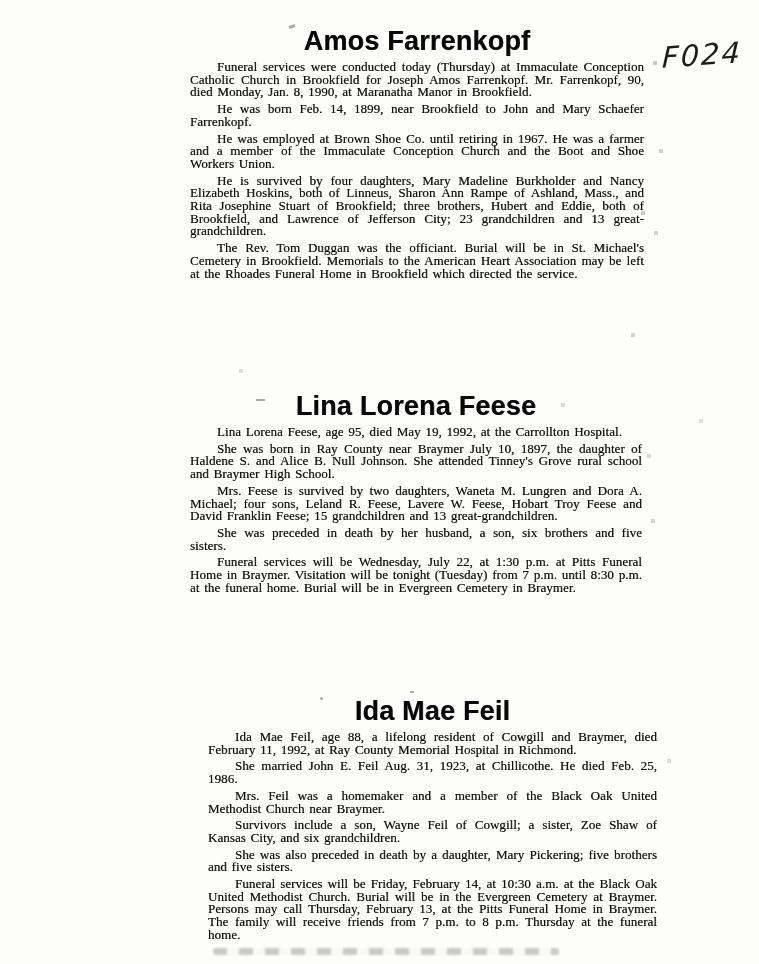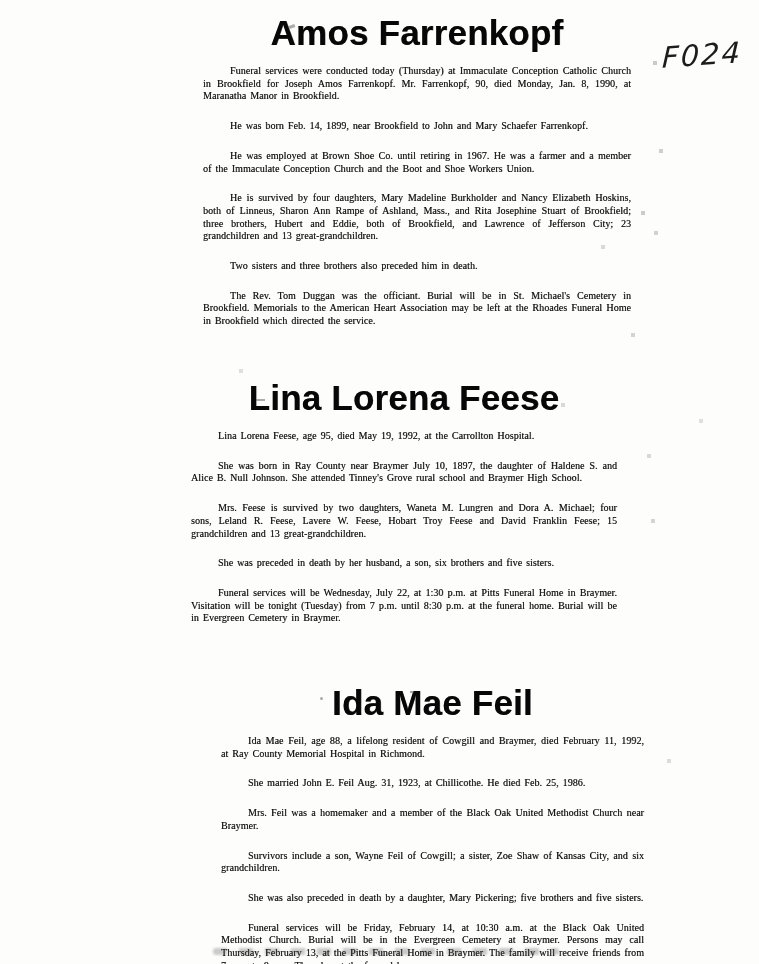--- a/index.html
+++ b/index.html
@@ -12,38 +12,38 @@
     position: relative;
     background: #fdfdfc;
     font-family: "Liberation Serif", serif;
     color: #101010;
     overflow: hidden;
   }
   .obituary {
     position: absolute;
   }
   #obit-1 { left: 186px; top: 18px;  width: 462px; }
-  #obit-2 { left: 174px; top: 383px; width: 460px; }
+  #obit-2 { left: 186px; top: 383px; width: 460px; }
   #obit-3 { left: 204px; top: 688px; width: 457px; }
 
   .obit-title {
     font-family: "Liberation Sans", sans-serif;
     font-weight: bold;
-    font-size: 35px;
+    font-size: 27px;
     line-height: 30px;
     text-align: center;
-    margin: 0 0 5px 0;
+    margin: 8px 0 5px 0;
     color: #070707;
     letter-spacing: 0.2px;
     text-shadow: 0.4px 0 0 rgba(0,0,0,0.6);
   }
   .obit-body p {
-    margin: 17px;
+    margin: 4px;
     text-align: justify;
-    font-size: 10px;
+    font-size: 13px;
     line-height: 12.7px;
     text-indent: 27px;
     word-spacing: 1.4px;
     letter-spacing: 0.05px;
     text-shadow: 0.35px 0 0 rgba(0,0,0,0.55);
   }
 
   .handwritten {
     position: absolute;
     left: 662px;
@@ -108,21 +108,20 @@
 
 <div class="speckles"></div>
 
 <article class="obituary" id="obit-1">
   <h1 class="obit-title">Amos Farrenkopf</h1>
   <div class="obit-body">
     <p>Funeral services were conducted today (Thursday) at Immaculate Conception Catholic Church in Brookfield for Joseph Amos Farrenkopf. Mr. Farrenkopf, 90, died Monday, Jan. 8, 1990, at Maranatha Manor in Brookfield.</p>
     <p>He was born Feb. 14, 1899, near Brookfield to John and Mary Schaefer Farrenkopf.</p>
     <p>He was employed at Brown Shoe Co. until retiring in 1967. He was a farmer and a member of the Immaculate Conception Church and the Boot and Shoe Workers Union.</p>
     <p>He is survived by four daughters, Mary Madeline Burkholder and Nancy Elizabeth Hoskins, both of Linneus, Sharon Ann Rampe of Ashland, Mass., and Rita Josephine Stuart of Brookfield; three brothers, Hubert and Eddie, both of Brookfield, and Lawrence of Jefferson City; 23 grandchildren and 13 great-grandchildren.</p>
-    <p>Two sisters and three brothers also preceded him in death.</p>
     <p>The Rev. Tom Duggan was the officiant. Burial will be in St. Michael's Cemetery in Brookfield. Memorials to the American Heart Association may be left at the Rhoades Funeral Home in Brookfield which directed the service.</p>
   </div>
 </article>
 
 <div class="handwritten">F024</div>
 
 <article class="obituary" id="obit-2">
   <h1 class="obit-title">Lina Lorena Feese</h1>
   <div class="obit-body">
     <p>Lina Lorena Feese, age 95, died May 19, 1992, at the Carrollton Hospital.</p>

